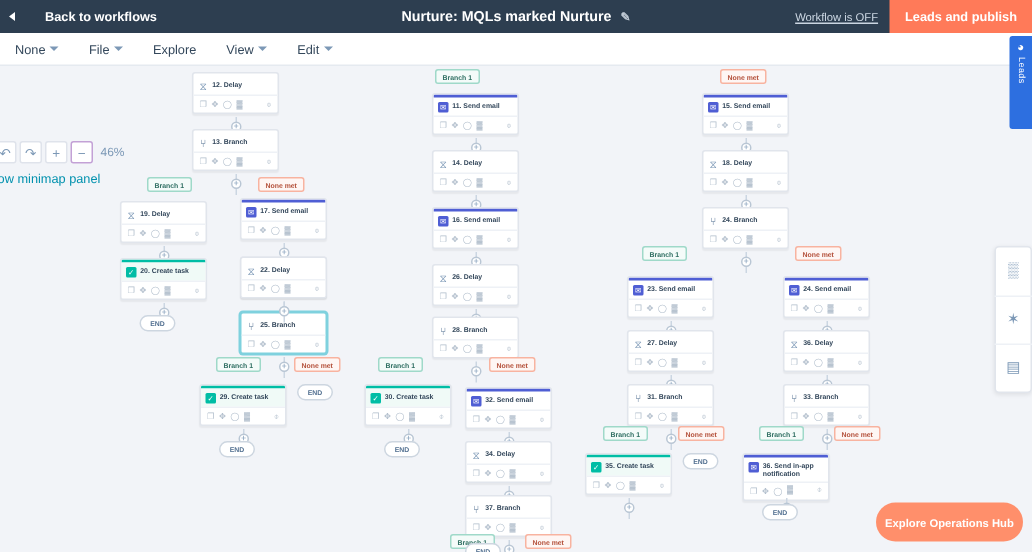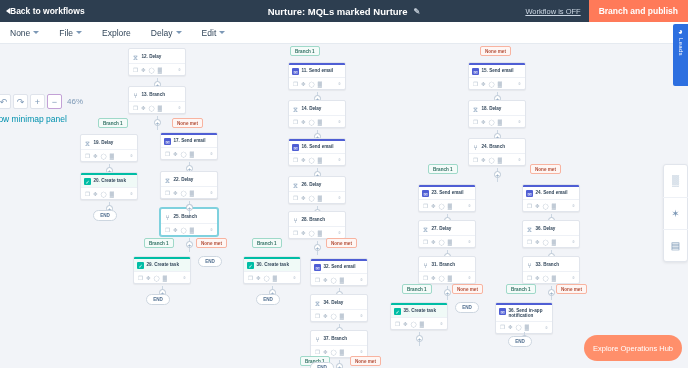--- a/index.html
+++ b/index.html
@@ -11,21 +11,21 @@
     color:#33475b;
     position:relative;
   }
 
   
   .topbar{
     position:absolute; top:0; left:0; width:688px; height:22px;
     background:#2d3e50; display:flex; align-items:center;
   }
   .back-link{
-    display:flex; align-items:center; gap:0;
+    display:flex; align-items:center; gap:20px;
     color:#ffffff; font-size:8.5px; font-weight:bold;
     padding-left:6px; cursor:pointer; white-space:nowrap;
   }
   .chev-left{ width:0;height:0; border-top:3px solid transparent;
     border-bottom:3px solid transparent; border-right:4px solid #ffffff; }
   .wf-title{
     position:absolute; left:0; right:0; top:0; height:22px;
     display:flex; align-items:center; justify-content:center; gap:6px;
     color:#fff; font-size:9.5px; font-weight:bold; pointer-events:none;text-align:center;
   }
@@ -171,56 +171,56 @@
   .sidetab .s-icon{ color:#fff; font-size:8px; }
   .sidetab .s-text{
     color:#fff; font-size:6px; writing-mode:vertical-rl; letter-spacing:.3px;
   }
 
   
   .cta{
     position:absolute; left:584px; top:335px; width:98px; height:26px;
     background:#ff8f6b; color:#fff; border-radius:13px;
     display:flex; align-items:center; justify-content:center;
-    font-size:7.5px; font-weight:normal; cursor:pointer; z-index:25;
+    font-size:7.5px; font-weight:bold; cursor:pointer; z-index:25;
     white-space:nowrap;
   }
 </style>
 </head>
 <body>
 
 <div class="topbar">
   <div class="back-link">
     <span class="chev-left"></span>
     <span>Back to workflows</span>
   </div>
   <div class="wf-title">
     <span>Nurture: MQLs marked Nurture</span>
     <span class="pencil-icon">✎</span>
   </div>
   <div class="top-right">
     <span class="wf-off">Workflow is OFF</span>
-    <div class="publish-btn">Branch and publish</div>
+    <div class="publish-btn">Leads and publish</div>
   </div>
 </div>
 
 <div class="menubar">
   <div class="menu-item">
     <span>None</span>
     <span class="caret"></span>
   </div>
   <div class="menu-item">
     <span>File</span>
     <span class="caret"></span>
   </div>
   <div class="menu-item">
     <span>Explore</span>
   </div>
   <div class="menu-item">
-    <span>Delay</span>
+    <span>View</span>
     <span class="caret"></span>
   </div>
   <div class="menu-item">
     <span>Edit</span>
     <span class="caret"></span>
   </div>
 </div>
 
 <div class="canvas">
 

